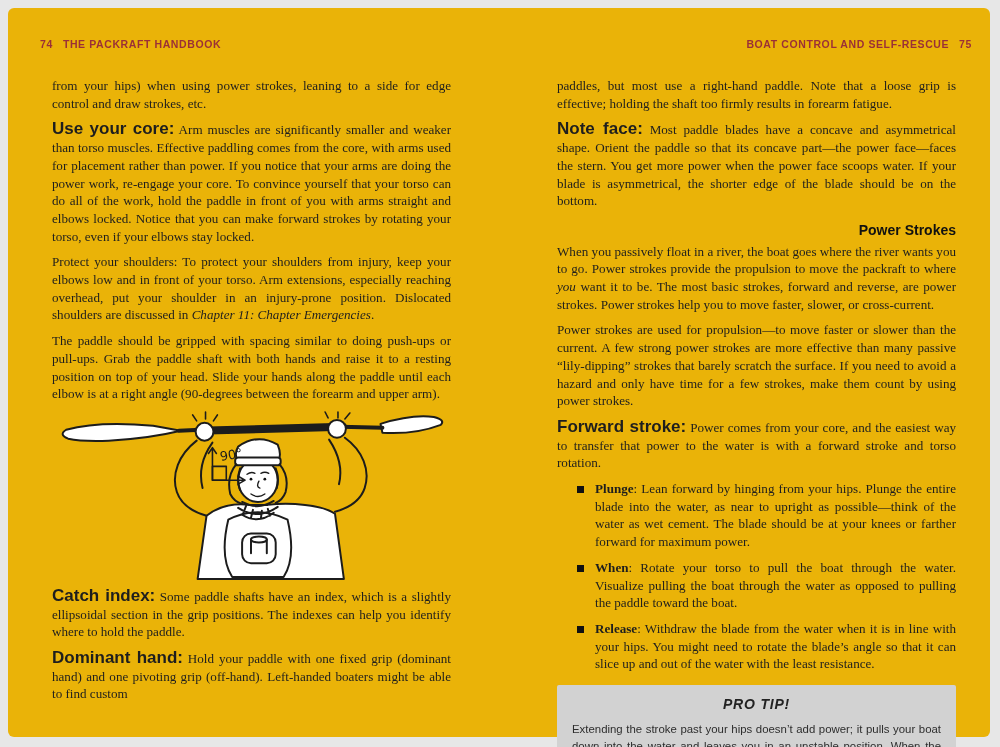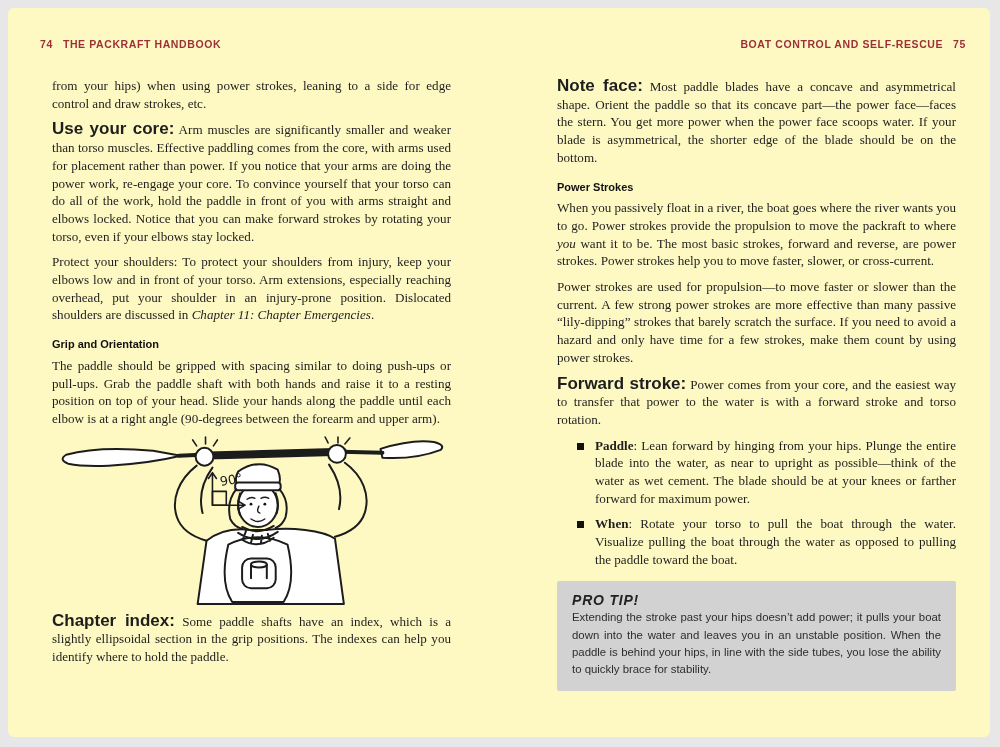--- a/index.html
+++ b/index.html
@@ -7,58 +7,58 @@
     width:1000px; height:747px;
     background:#e7e7e7;
     font-family:"Liberation Serif", serif;
     color:#1e1e1e;
     position:relative;
     overflow:hidden;
   }
   .sheet {
     position:absolute; left:8px; top:8px;
     width:982px; height:729px;
-    background:#fef9c3;
+    background:#eab308;
     border-radius:6px;
   }
   
   .running-head {
     position:absolute; top:30px;
     font-family:"Liberation Sans", sans-serif;
     font-weight:bold; font-size:10.5px;
     letter-spacing:0.6px;
     color:#9b3037;
     white-space:nowrap;
   }
   .running-head.left  { left:32px; }
-  .running-head.right { right:24px; text-align:right; }
+  .running-head.right { right:18px; text-align:right; }
   .running-head .pgnum { margin:0 6px; }
   .running-head.left .pgnum { margin-left:0; margin-right:10px; }
   .running-head.right .pgnum { margin-right:0; margin-left:10px; }
 
   
   .col {
     position:absolute; top:69px; width:399px;
     font-size:13.1px; line-height:17.7px;
     text-align:justify;
   }
   .col-left  { left:44px; }
   .col-right { left:549px; }
 
   p.body { margin:0 0 8px 0; }
   .lead {
     font-family:"Liberation Sans", sans-serif;
     font-weight:bold; font-size:17px;
   }
   h2.subhead {
     font-family:"Liberation Sans", sans-serif;
-    font-weight:bold; font-size:11px;
+    font-weight:bold; font-size:14px;
     color:#111;
     margin:12px 0 3px 0;
-    text-align:left;
+    text-align:right;
   }
   em.booktitle, em.word-em { font-style:italic; }
 
   
   figure.paddler {
     margin:4px 0 6px 0; padding:0;
     width:397px; height:170px;
   }
   figure.paddler svg { display:block; }
 
@@ -80,21 +80,22 @@
   .protip {
     margin-top:12px;
     background:#d2d2d2;
     border-radius:2px;
     padding:11px 15px 13px 15px;
   }
   .protip-title {
     font-family:"Liberation Sans", sans-serif;
     font-weight:bold; font-style:italic;
     font-size:14px; letter-spacing:0.8px;
-    color:#222;
+    text-align:center; color:#222;
+    margin-bottom:7px;
   }
   .protip-text {
     font-family:"Liberation Sans", sans-serif;
     font-size:11.4px; line-height:17.3px;
     color:#2d2d2d; text-align:justify; margin:0;
   }
 
   .ill { stroke:#1c1c1c; fill:none; stroke-width:2; stroke-linecap:round; stroke-linejoin:round; }
   .ill-fill { fill:#ffffff; }
   .ill-solid { fill:#111111; stroke:none; }
@@ -114,21 +115,20 @@
   </div>
 
   <div class="col col-left">
 
     <p class="body">from your hips) when using power strokes, leaning to a side for edge control and draw strokes, etc.</p>
 
     <p class="body"><span class="lead">Use your core:</span><span> Arm muscles are significantly smaller and weaker than torso muscles. Effective paddling comes from the core, with arms used for placement rather than power. If you notice that your arms are doing the power work, re-engage your core. To convince yourself that your torso can do all of the work, hold the paddle in front of you with arms straight and elbows locked. Notice that you can make forward strokes by rotating your torso, even if your elbows stay locked.</span></p>
 
     <p class="body"><span>Protect your shoulders: To protect your shoulders from injury, keep your elbows low and in front of your torso. Arm extensions, especially reaching overhead, put your shoulder in an injury-prone position. Dislocated shoulders are discussed in </span><em class="booktitle">Chapter 11: Chapter Emergencies</em><span>.</span></p>
 
-    <h2 class="subhead">Grip and Orientation</h2>
 
     <p class="body">The paddle should be gripped with spacing similar to doing push-ups or pull-ups. Grab the paddle shaft with both hands and raise it to a resting position on top of your head. Slide your hands along the paddle until each elbow is at a right angle (90-degrees between the forearm and upper arm).</p>
 
     <figure class="paddler">
       <svg width="397" height="170" viewBox="0 0 397 172">
 
         <path class="ill ill-fill" d="M154,106 C168,95 182,93 198,95 L216,95 C238,92 272,95 284,104 L293,170 L145,170 Z"></path>
 
         <path class="ill ill-fill" d="M176,110 q30,-15 60,0 q9,38 -4,58 l-52,0 q-13,-20 -4,-58 z"></path>
         <rect class="ill ill-fill" x="190" y="124" width="34" height="30" rx="9"></rect>
@@ -160,46 +160,52 @@
         <circle class="ill ill-fill" cx="286" cy="18" r="9"></circle>
 
         <path class="ill" style="stroke-width:1.6" d="M140,4 L144,10 M153,1 L153,8 M165,4 L161,10 M274,1 L277,7 M287,1 L287,7 M299,2 L294,8"></path>
 
         <path class="ill" style="stroke-width:1.6" d="M160,38 L160,70 L192,70 M156,43 L160,37 L164,43 M186,66 L193,70 L186,74"></path>
         <rect class="ill" style="stroke-width:1.6" x="160" y="56" width="14" height="14"></rect>
         <text class="angle-text" x="168" y="50" transform="rotate(-10 172 48)">90°</text>
       </svg>
     </figure>
 
-    <p class="body"><span class="lead">Chapter index:</span><span> Some paddle shafts have an index, which is a slightly ellipsoidal section in the grip positions. The indexes can help you identify where to hold the paddle.</span></p>
-
+    <p class="body"><span class="lead">Catch index:</span><span> Some paddle shafts have an index, which is a slightly ellipsoidal section in the grip positions. The indexes can help you identify where to hold the paddle.</span></p>
+
+    <p class="body"><span class="lead">Dominant hand:</span><span> Hold your paddle with one fixed grip (dominant hand) and one pivoting grip (off-hand). Left-handed boaters might be able to find custom</span></p>
   </div>
 
   <div class="col col-right">
 
+    <p class="body">paddles, but most use a right-hand paddle. Note that a loose grip is effective; holding the shaft too firmly results in forearm fatigue.</p>
 
     <p class="body"><span class="lead">Note face:</span><span> Most paddle blades have a concave and asymmetrical shape. Orient the paddle so that its concave part—the power face—faces the stern. You get more power when the power face scoops water. If your blade is asymmetrical, the shorter edge of the blade should be on the bottom.</span></p>
 
     <h2 class="subhead">Power Strokes</h2>
 
     <p class="body"><span>When you passively float in a river, the boat goes where the river wants you to go. Power strokes provide the propulsion to move the packraft to where </span><em class="word-em">you</em><span> want it to be. The most basic strokes, forward and reverse, are power strokes. Power strokes help you to move faster, slower, or cross-current.</span></p>
 
     <p class="body">Power strokes are used for propulsion—to move faster or slower than the current. A few strong power strokes are more effective than many passive “lily-dipping” strokes that barely scratch the surface. If you need to avoid a hazard and only have time for a few strokes, make them count by using power strokes.</p>
 
     <p class="body"><span class="lead">Forward stroke:</span><span> Power comes from your core, and the easiest way to transfer that power to the water is with a forward stroke and torso rotation.</span></p>
 
     <ul class="stroke-steps">
       <li>
         <span class="sq"></span>
-        <span class="li-text"><strong class="term">Paddle</strong><span>: Lean forward by hinging from your hips. Plunge the entire blade into the water, as near to upright as possible—think of the water as wet cement. The blade should be at your knees or farther forward for maximum power.</span></span>
+        <span class="li-text"><strong class="term">Plunge</strong><span>: Lean forward by hinging from your hips. Plunge the entire blade into the water, as near to upright as possible—think of the water as wet cement. The blade should be at your knees or farther forward for maximum power.</span></span>
       </li>
       <li>
         <span class="sq"></span>
         <span class="li-text"><strong class="term">When</strong><span>: Rotate your torso to pull the boat through the water. Visualize pulling the boat through the water as opposed to pulling the paddle toward the boat.</span></span>
       </li>
+      <li>
+        <span class="sq"></span>
+        <span class="li-text"><strong class="term">Release</strong><span>: Withdraw the blade from the water when it is in line with your hips. You might need to rotate the blade’s angle so that it can slice up and out of the water with the least resistance.</span></span>
+      </li>
     </ul>
 
     <div class="protip">
       <div class="protip-title">PRO TIP!</div>
       <p class="protip-text">Extending the stroke past your hips doesn’t add power; it pulls your boat down into the water and leaves you in an unstable position. When the paddle is behind your hips, in line with the side tubes, you lose the ability to quickly brace for stability.</p>
     </div>
   </div>
 
 </div>
 

